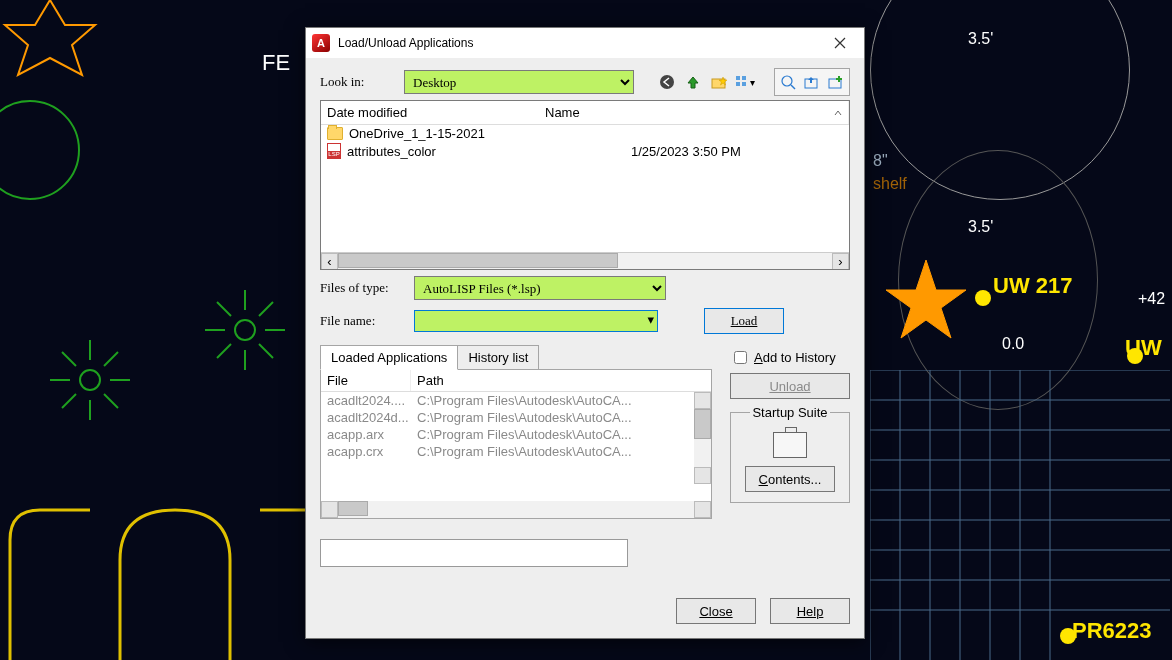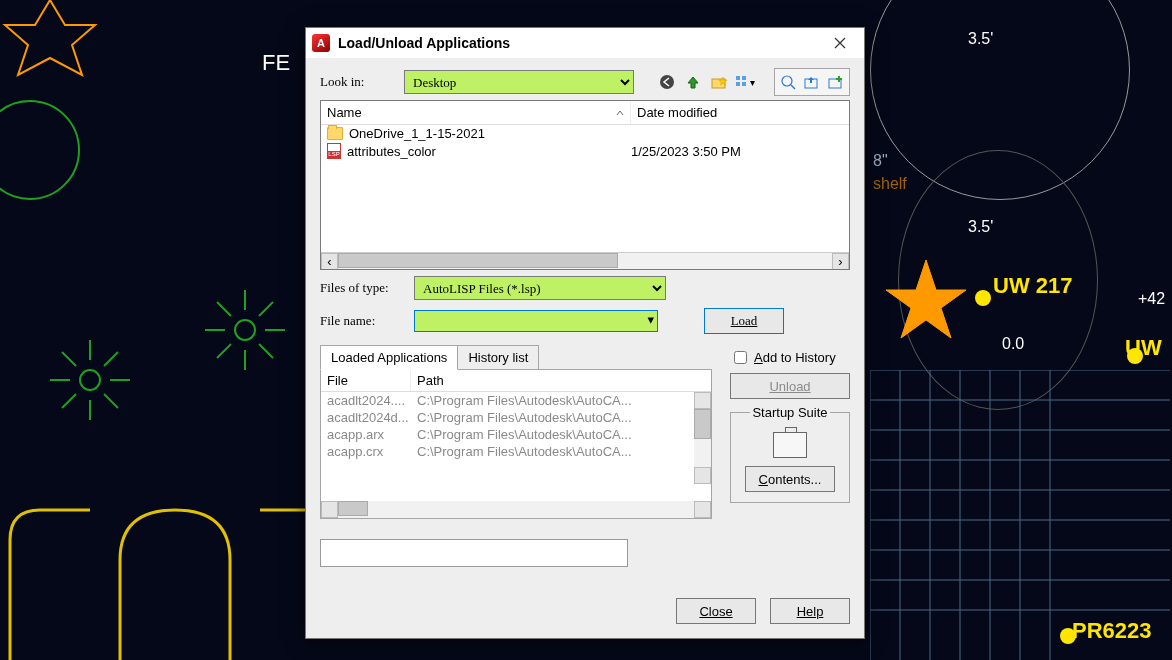--- a/index.html
+++ b/index.html
@@ -41,21 +41,21 @@
     background: #fff;
     display: flex; align-items: center;
     padding: 0 6px;
   }
   .app-icon {
     width: 18px; height: 18px; border-radius: 3px;
     background: linear-gradient(145deg,#ff3434,#8b0000);
     display: flex; align-items: center; justify-content: center;
     color: #fff; font-weight: bold; font-size: 11px; margin-right: 8px;
   }
-  .title-text { flex: 1; font-size: 14px; font-weight: bold; }
+  .title-text { flex: 1; font-size: 12px; }
   .close-btn { width: 36px; height: 26px; display: flex; align-items: center; justify-content: center; cursor: pointer; }
   .body { flex: 1; background: #eee; padding: 12px 14px 12px 14px; position: relative; }
 
   .row { display: flex; align-items: center; gap: 16px; margin-bottom: 6px; font-family: Liberation Serif, serif; }
   .lbl { width: 68px; text-align: left; }
   select, input[type=text] {
     font: inherit; padding: 2px 4px; border: 1px solid #7a7a7a;
     background: #bef264;
   }
   .lookin select { width: 230px; height: 24px; }
@@ -296,27 +296,27 @@
       <div class="icon-btn">
           <svg width="16" height="16">
             <rect x="1" y="5" width="12" height="9" fill="none" stroke="#2a7ad0"></rect>
             <path d="M11 2 L11 8 M8 5 L14 5" stroke="#2aa02a" stroke-width="2"></path>
           </svg>
         </div>
     </div>
 
     <div class="filelist">
       <div class="fl-header">
+        <div class="col date">Date modified</div>
         <div class="col name">
             <span>Name</span>
           <svg width="8" height="8" style="margin-left:auto">
               <path d="M1 6 L4 2 L7 6" stroke="#666" fill="none"></path>
             </svg>
         </div>
-        <div class="col date">Date modified</div>
       </div>
       <div class="fl-rows" id="fl-rows">
           <div class="fl-row">
             <div class="nm">
               <span class="folder-ico"></span>
               <span>OneDrive_1_1-15-2021</span>
             </div>
           </div>
           <div class="fl-row">
             <div class="nm">

